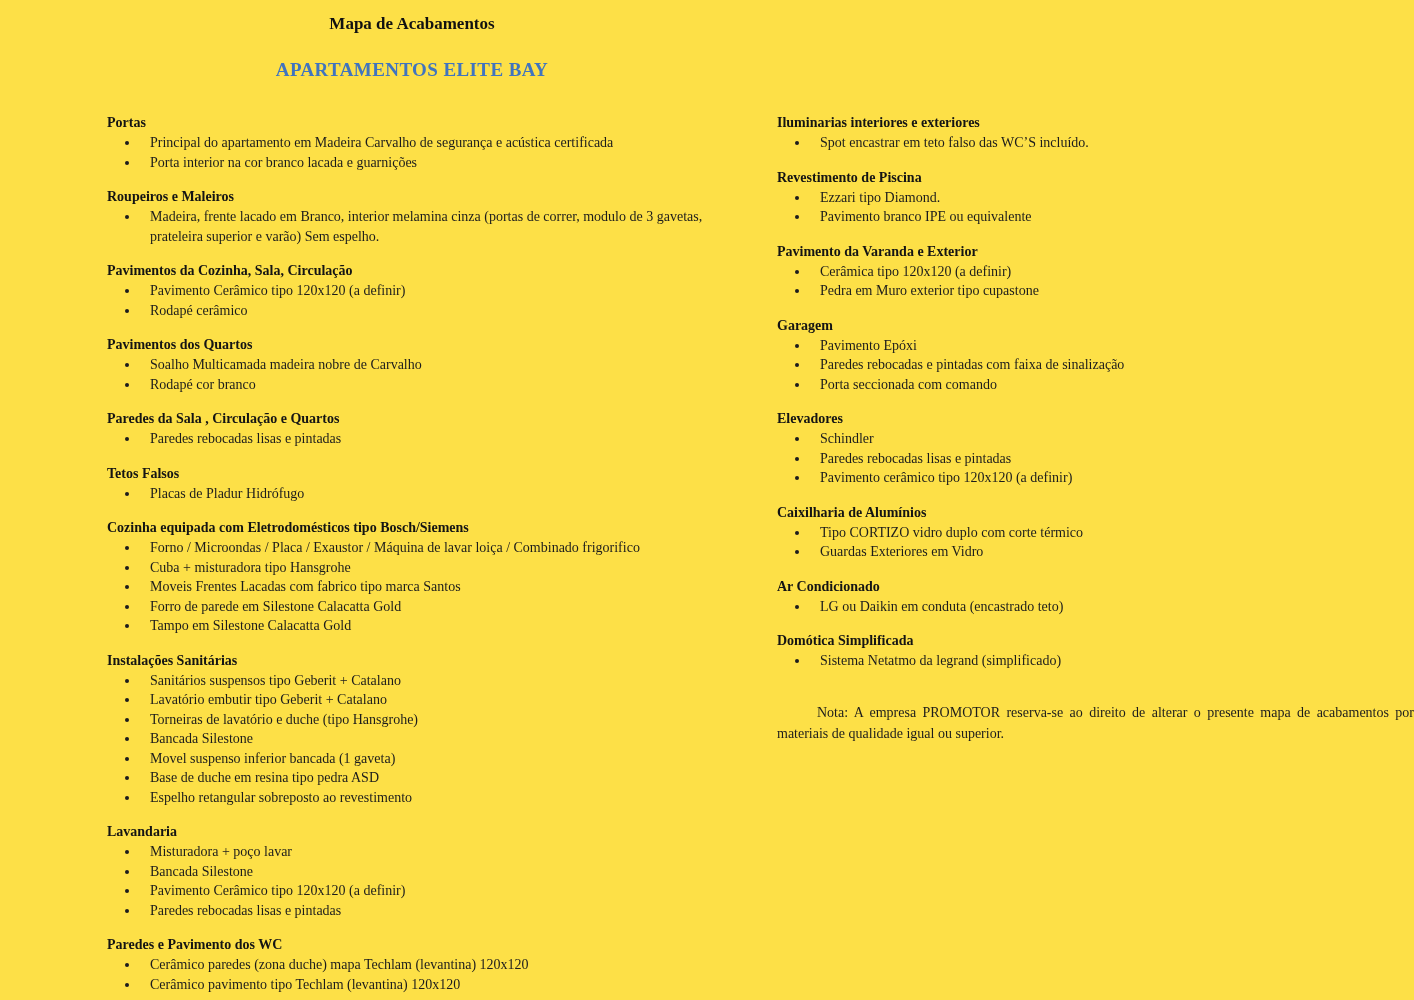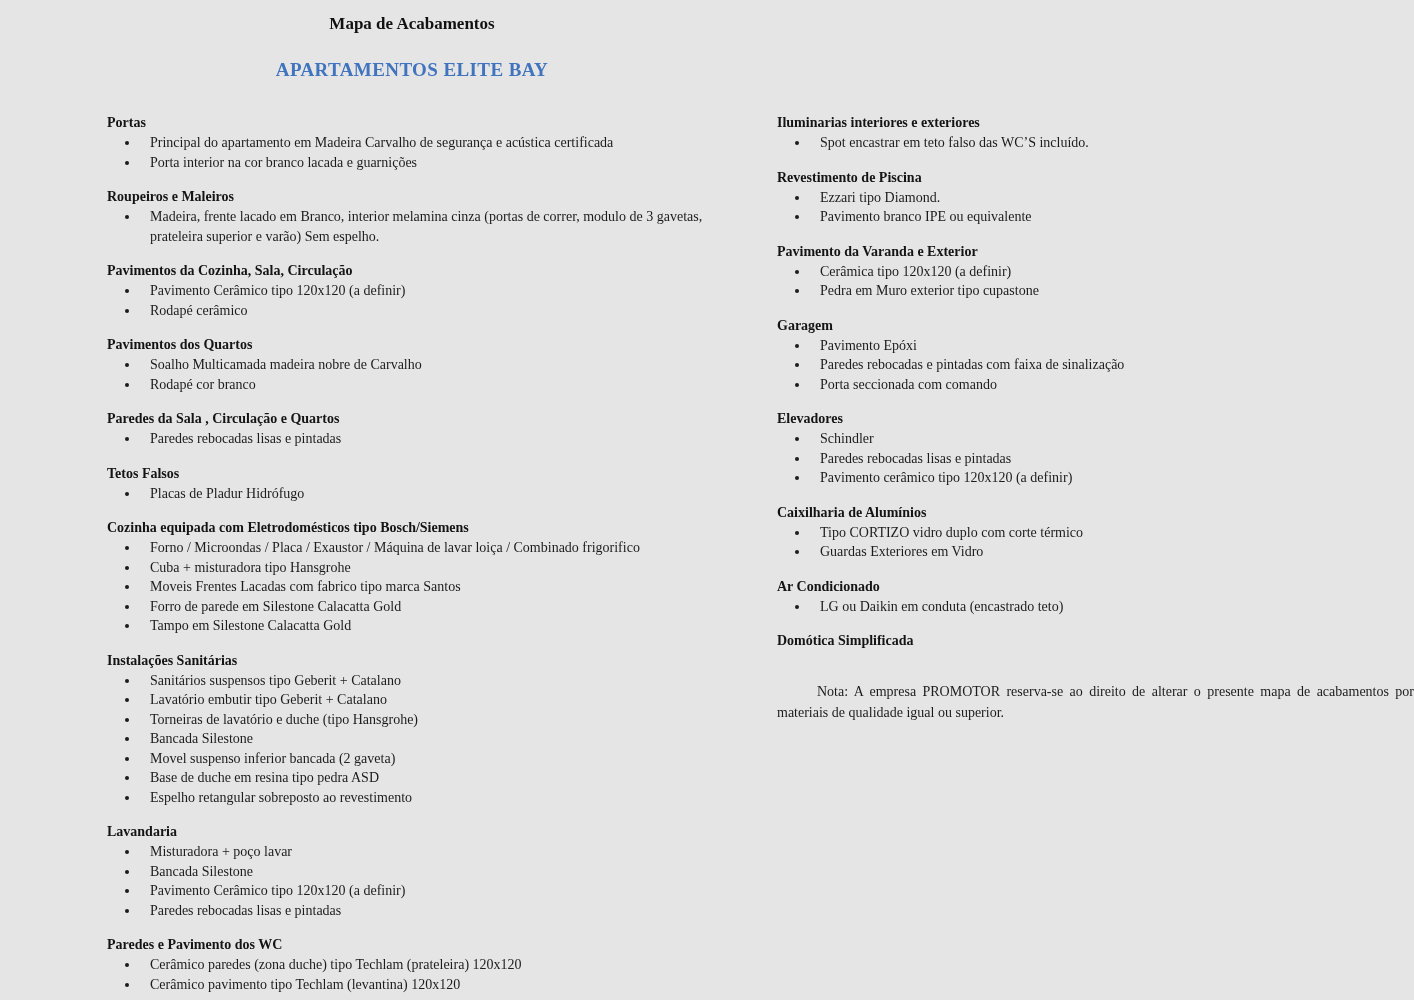--- a/index.html
+++ b/index.html
@@ -4,21 +4,21 @@
 <style>
   html, body {
     margin: 0;
     padding: 0;
     background: #ffffff;
   }
   .page {
     position: relative;
     width: 1414px;
     height: 1000px;
-    background: #e5e5e5;
+    background: #fde047;
     font-family: "Liberation Serif", serif;
     color: #1c1c1c;
     overflow: hidden;
     box-sizing: border-box;
     padding-top: 13px;
   }
   .doc-header {
     width: 650px;
     margin-left: 87px;
     text-align: center;
@@ -145,38 +145,38 @@
             <li>Tampo em Silestone Calacatta Gold</li>
           </ul>
         </section>
         <section class="sec">
           <h3 class="sec-heading">Instalações Sanitárias</h3>
           <ul class="sec-items">
             <li>Sanitários suspensos tipo Geberit + Catalano</li>
             <li>Lavatório embutir tipo Geberit + Catalano</li>
             <li>Torneiras de lavatório e duche (tipo Hansgrohe)</li>
             <li>Bancada Silestone</li>
-            <li>Movel suspenso inferior bancada (2 gaveta)</li>
+            <li>Movel suspenso inferior bancada (1 gaveta)</li>
             <li>Base de duche em resina tipo pedra ASD</li>
             <li>Espelho retangular sobreposto ao revestimento</li>
           </ul>
         </section>
         <section class="sec">
           <h3 class="sec-heading">Lavandaria</h3>
           <ul class="sec-items">
             <li>Misturadora + poço lavar</li>
             <li>Bancada Silestone</li>
             <li>Pavimento Cerâmico tipo 120x120 (a definir)</li>
             <li>Paredes rebocadas lisas e pintadas</li>
           </ul>
         </section>
         <section class="sec">
           <h3 class="sec-heading">Paredes e Pavimento dos WC</h3>
           <ul class="sec-items">
-            <li>Cerâmico paredes (zona duche) tipo Techlam (prateleira) 120x120</li>
+            <li>Cerâmico paredes (zona duche) mapa Techlam (levantina) 120x120</li>
             <li>Cerâmico pavimento tipo Techlam (levantina) 120x120</li>
           </ul>
         </section>
       </div>
     <div class="col col-right" id="col-right">
 
     <section class="sec">
           <h3 class="sec-heading">Iluminarias interiores e exteriores</h3>
           <ul class="sec-items">
             <li>Spot encastrar em teto falso das WC’S incluído.</li>
@@ -224,18 +224,21 @@
           </ul>
         </section>
         <section class="sec">
           <h3 class="sec-heading">Ar Condicionado</h3>
           <ul class="sec-items">
             <li>LG ou Daikin em conduta (encastrado teto)</li>
           </ul>
         </section>
         <section class="sec">
           <h3 class="sec-heading">Domótica Simplificada</h3>
+          <ul class="sec-items">
+            <li>Sistema Netatmo da legrand (simplificado)</li>
+          </ul>
         </section>
         <p class="note-para">Nota: A empresa PROMOTOR reserva-se ao direito de alterar o presente mapa de acabamentos por materiais de qualidade igual ou superior.</p>
       </div>
   </div>
 
 </div>
 
 </body></html>

